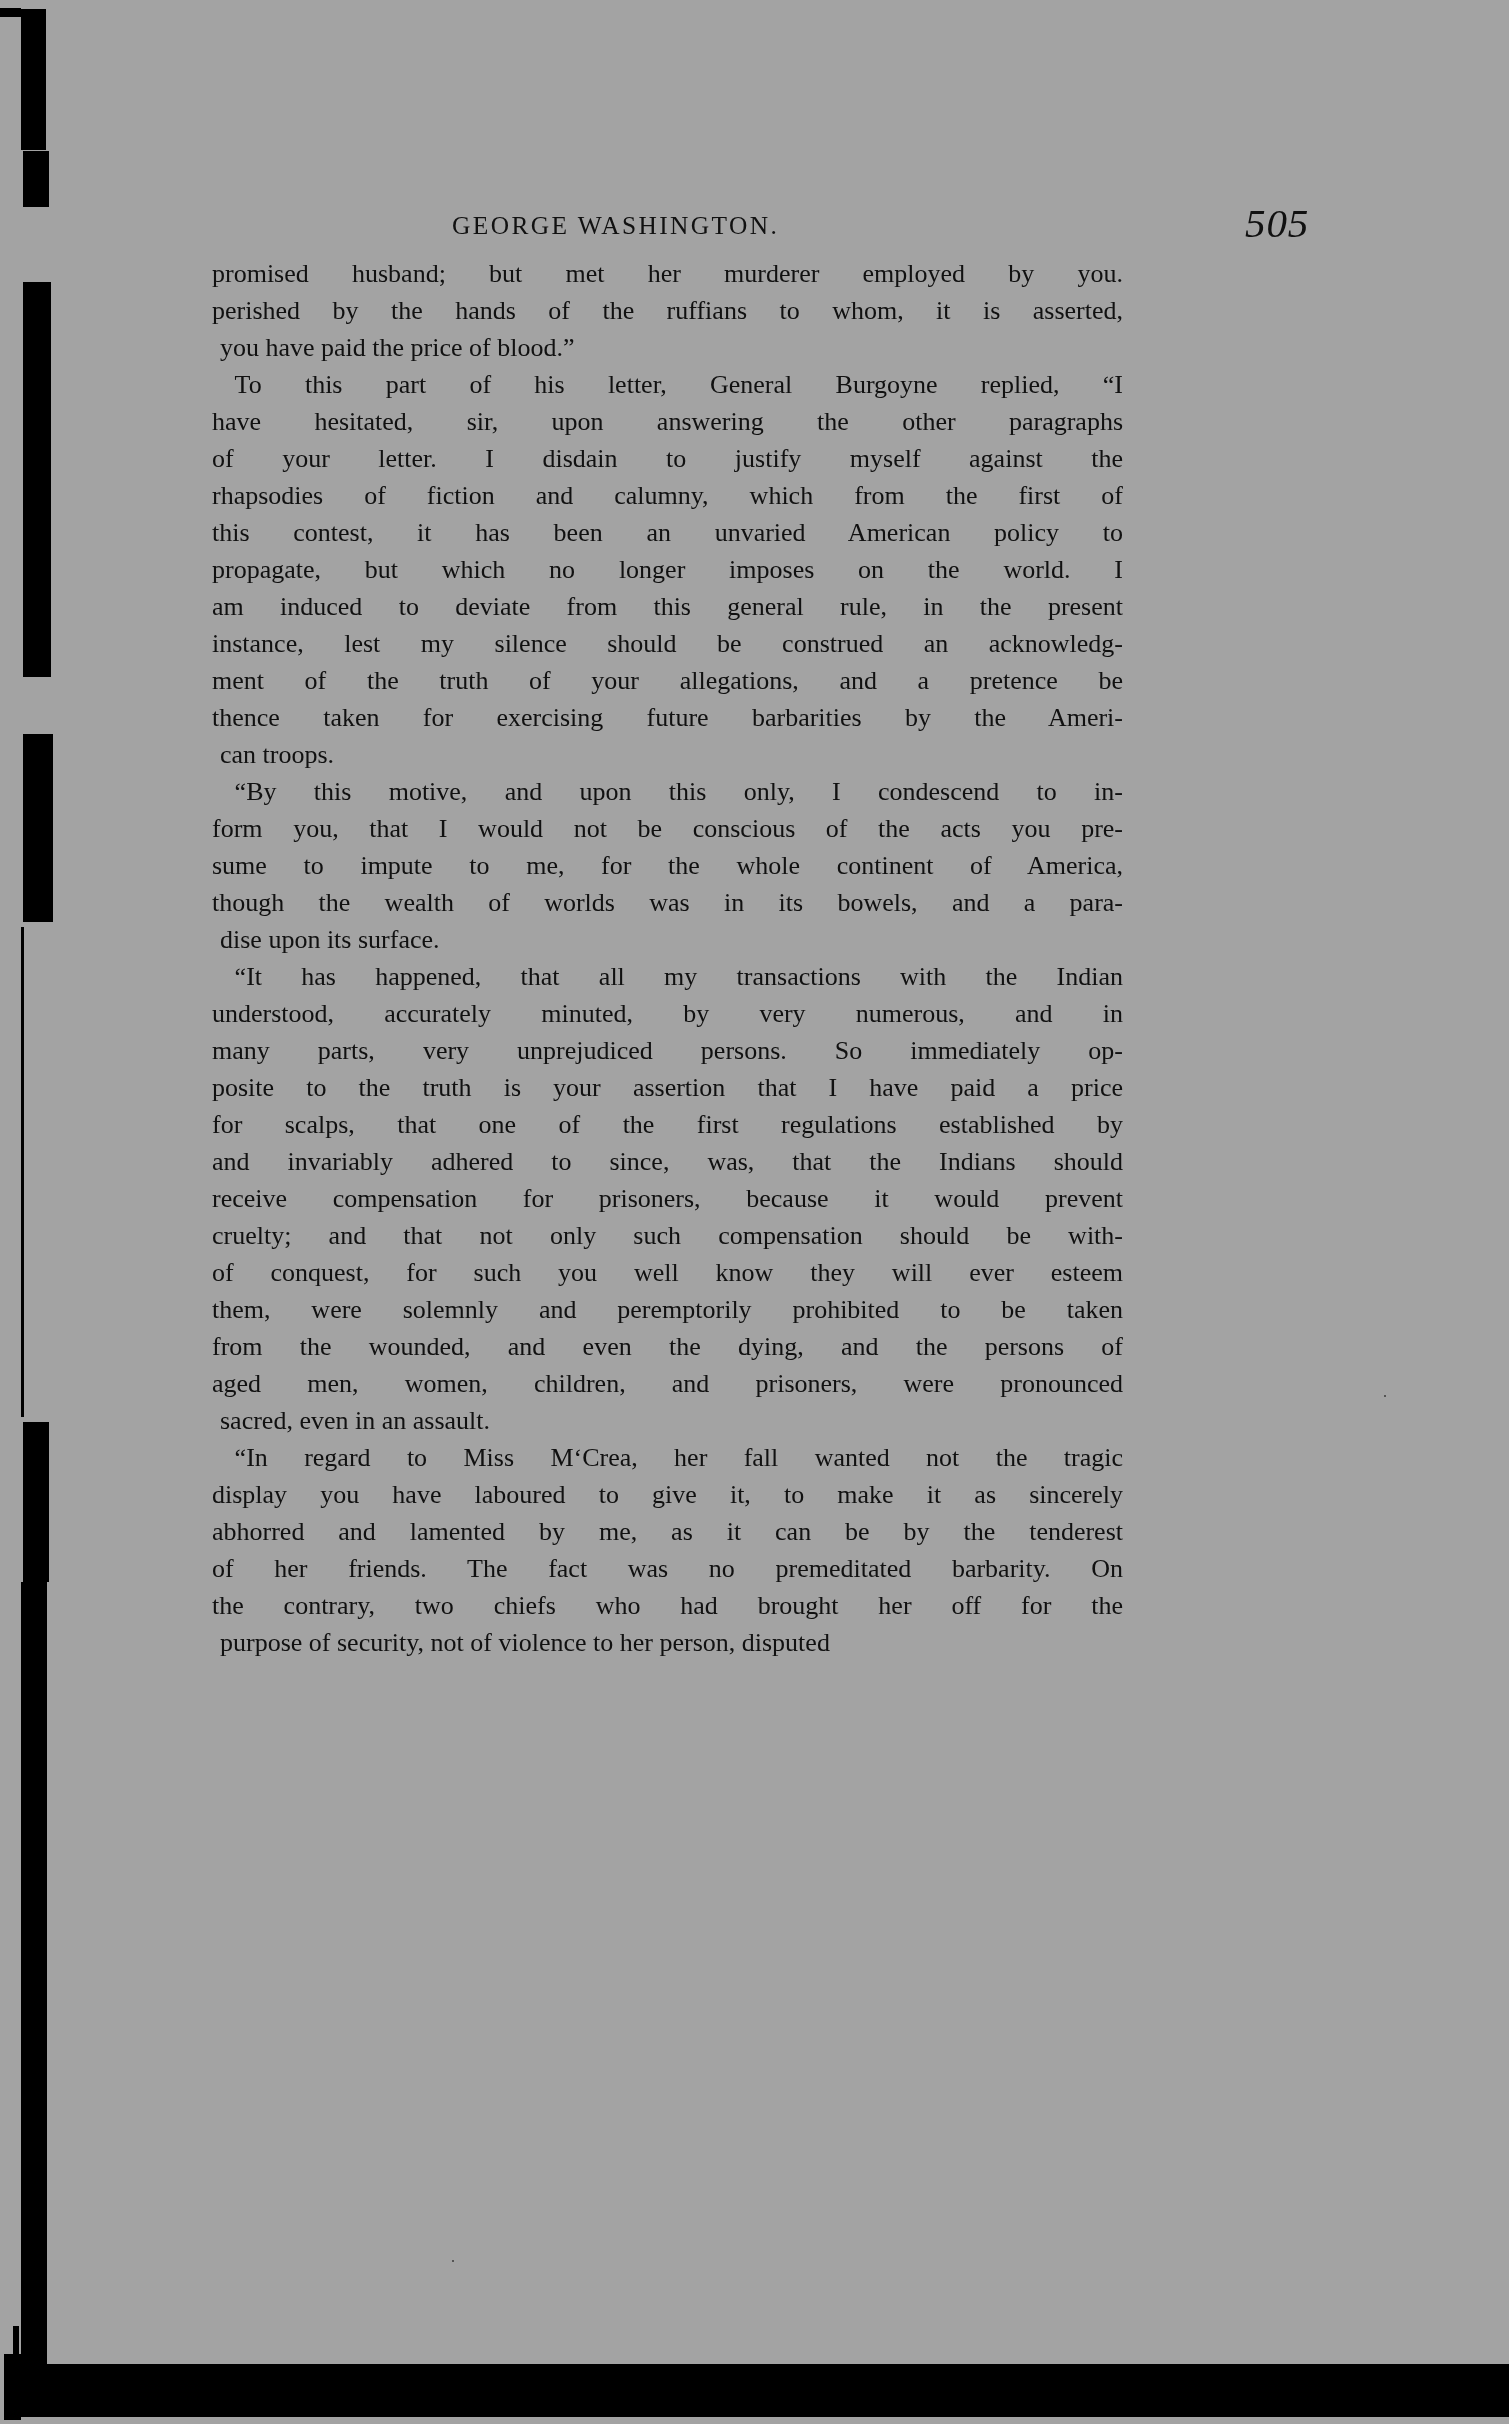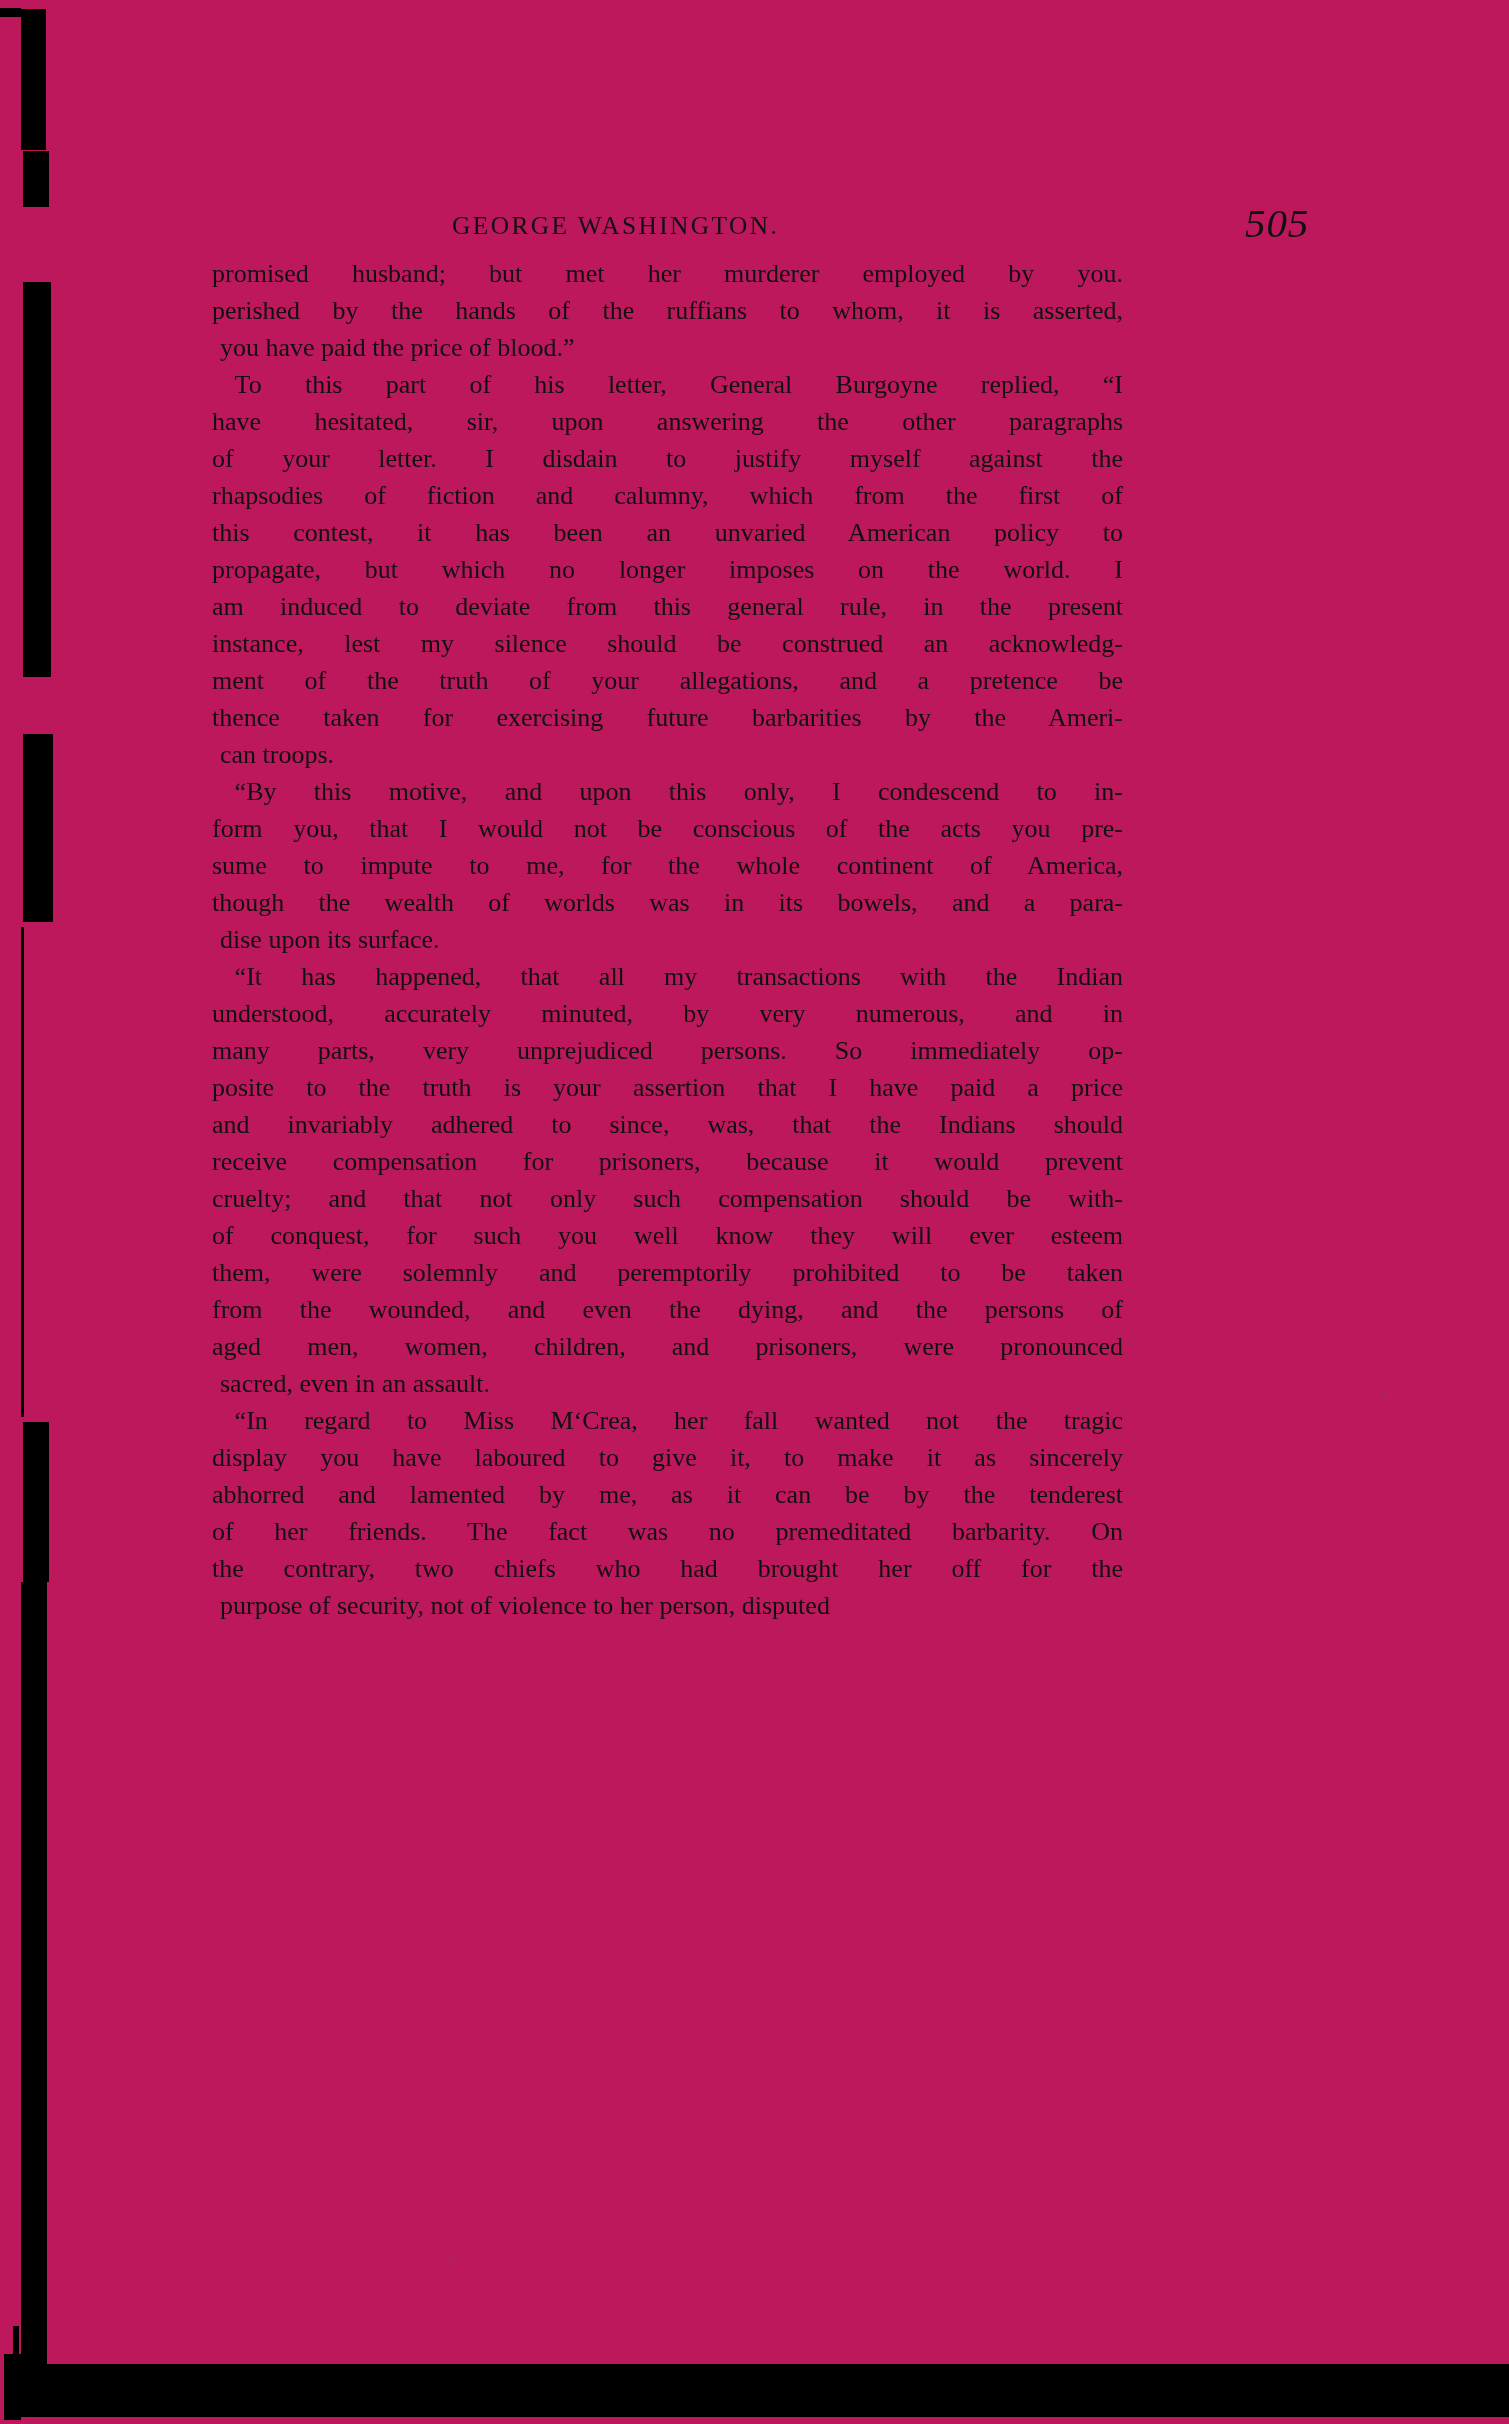--- a/index.html
+++ b/index.html
@@ -1,19 +1,19 @@
 <!DOCTYPE html>
 <html style="font-size:15px"><head>
   <meta charset="utf-8">
   <style>
     html, body { margin: 0; padding: 0; background: #ffffff; }
     body { width: 1509px; height: 2425px; position: relative; overflow: hidden; }
     .page {
       position: absolute; left: 0; top: 0; width: 1509px; height: 2425px;
-      background: #be185d; color: #111111;
+      background: #a3a3a3; color: #111111;
       font-family: "Liberation Serif", "DejaVu Serif", serif;
     }
     
     .binding-edge {
       position: absolute; left: 0; top: 0; width: 53px; height: 2425px;
     }
     .binding-edge .strip { position: absolute; background: #000; }
     
     .scan-bar {
       position: absolute; left: 3.8px; top: 2364px; width: 1506px; height: 53px; background: #000;
@@ -88,20 +88,21 @@
         <span class="line">form you, that I would not be conscious of the acts you pre-</span>
         <span class="line">sume to impute to me, for the whole continent of America,</span>
         <span class="line">though the wealth of worlds was in its bowels, and a para-</span>
         <span class="line last">dise upon its surface.</span>
       </div>
       <div>
         <span class="line indent">“It has happened, that all my transactions with the Indian</span>
         <span class="line">understood, accurately minuted, by very numerous, and in</span>
         <span class="line">many parts, very unprejudiced persons.  So immediately op-</span>
         <span class="line">posite to the truth is your assertion that I have paid a price</span>
+        <span class="line">for scalps, that one of the first regulations established by</span>
         <span class="line">and invariably adhered to since, was, that the Indians should</span>
         <span class="line">receive compensation for prisoners, because it would prevent</span>
         <span class="line">cruelty; and that not only such compensation should be with-</span>
         <span class="line">of conquest, for such you well know they will ever esteem</span>
         <span class="line">them, were solemnly and peremptorily prohibited to be taken</span>
         <span class="line">from the wounded, and even the dying, and the persons of</span>
         <span class="line">aged men, women, children, and prisoners, were pronounced</span>
         <span class="line last">sacred, even in an assault.</span>
       </div>
       <div>

